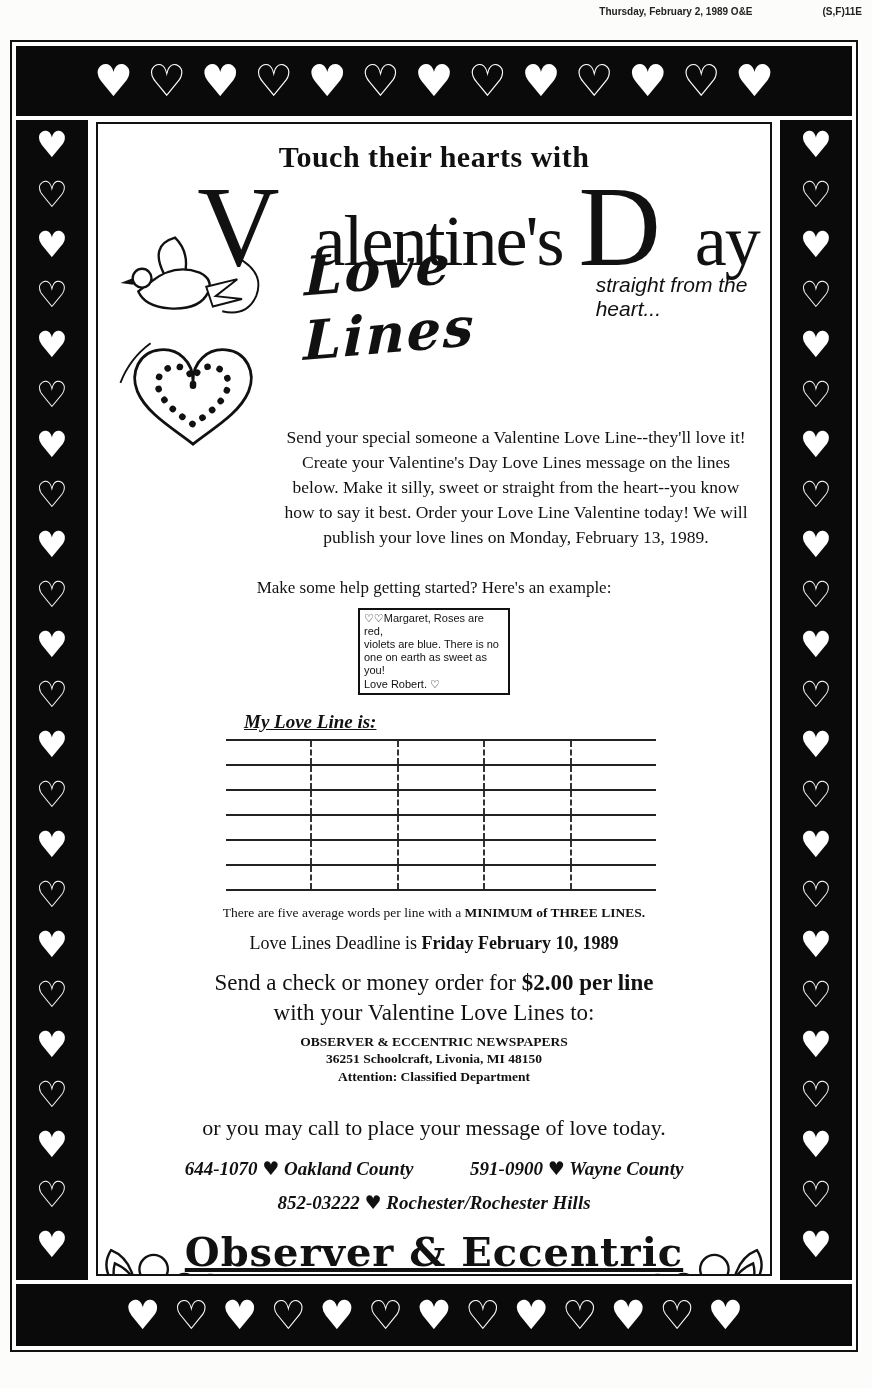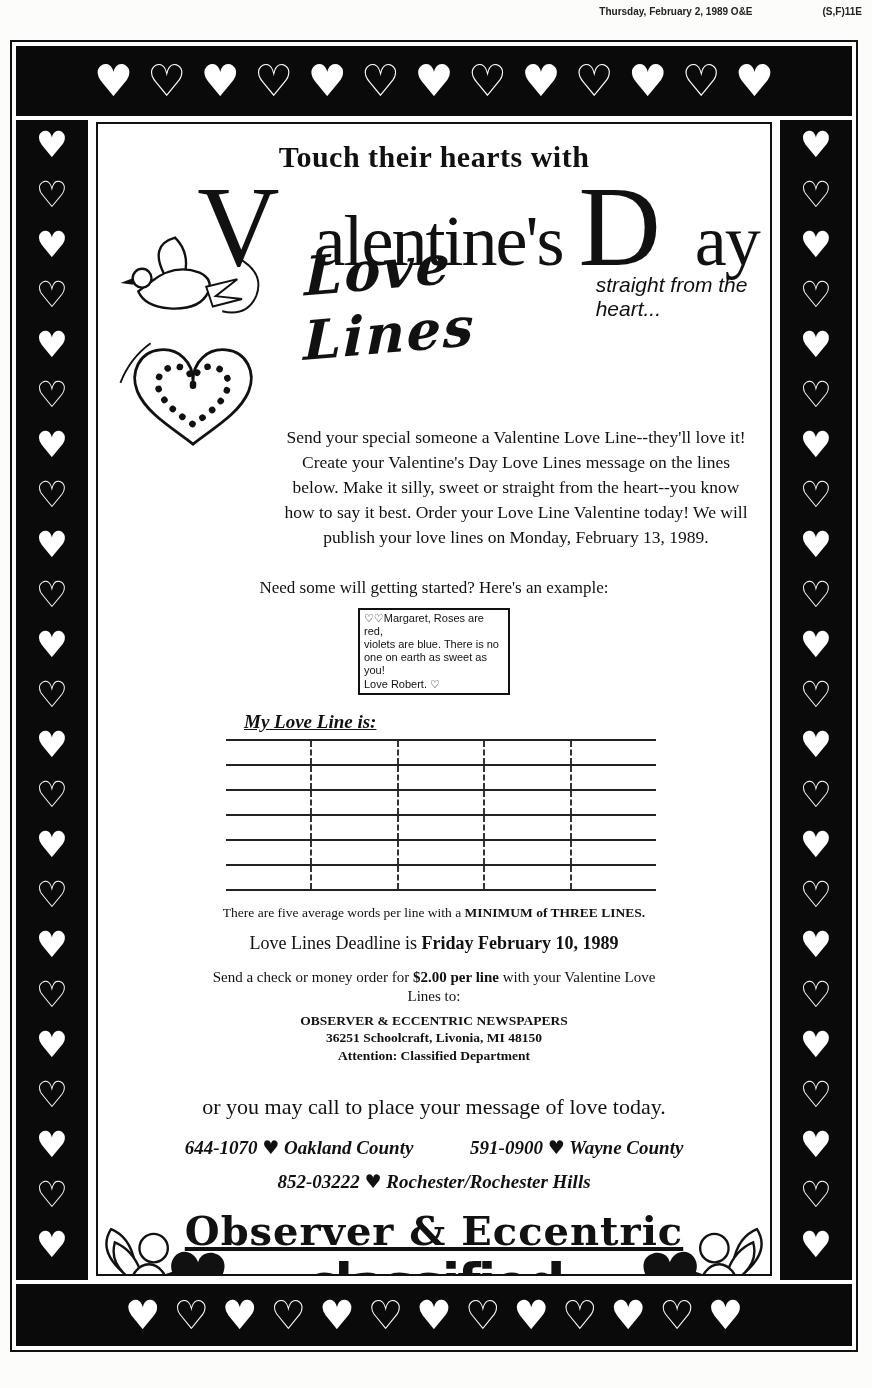--- a/index.html
+++ b/index.html
@@ -47,21 +47,21 @@
   .love-label-wrap{margin:16px 0 0 146px;}
   .love-label{font-size:19px;font-weight:bold;font-style:italic;text-decoration:underline;}
 
   .love-grid{width:430px;margin:6px 0 0 128px;border-top:2px solid #222;}
   .grid-row{display:flex;height:25px;border-bottom:2px solid #222;box-sizing:border-box;}
   .grid-cell{flex:1;border-right:2px dashed #333;box-sizing:border-box;}
   .grid-cell:last-child{border-right:none;}
 
   .words-note{margin-top:14px;text-align:center;font-size:13.5px;}
   .deadline{margin-top:12px;text-align:center;font-size:18px;}
-  .payment{margin:14px auto 0;width:470px;text-align:center;font-size:15px;line-height:1.3;}
+  .payment{margin:14px auto 0;width:470px;text-align:center;font-size:23px;line-height:1.3;}
   .address{margin-top:5px;text-align:center;font-weight:bold;font-size:13.5px;line-height:1.3;}
   .call-line{margin-top:30px;text-align:center;font-size:22px;}
   .phones{margin-top:16px;text-align:center;font-weight:bold;font-size:19px;font-style:italic;}
   .phones .gap{display:inline-block;width:52px;}
   .phones-line2{margin-top:11px;}
   .heart{font-family:"DejaVu Sans", sans-serif;}
 
   .branding{position:relative;margin-top:14px;height:235px;text-align:center;}
   .news-name{font:bold 40px "DejaVu Serif", serif;letter-spacing:1px;text-decoration:underline;}
   .logo1{font:bold 54px "DejaVu Sans", sans-serif;letter-spacing:-3px;line-height:.95;margin-top:4px;}
@@ -152,21 +152,21 @@
         <path d="M60,55 Q85,35 112,45 Q127,52 121,66 Q112,85 80,83 Q54,81 47,65 Z" fill="#fff" stroke="#111" stroke-width="2.5"></path>
         <circle cx="51" cy="51" r="10" fill="#fff" stroke="#111" stroke-width="2.5"></circle>
         <path d="M41,51 L28,56 L42,58 Z" fill="#111"></path>
         <path d="M119,60 L152,52 L129,70 L157,73 L126,81 Z" fill="#fff" stroke="#111" stroke-width="2"></path>
         <path d="M105,160 C105,140 90,125 70,127 C48,129 38,151 46,171 C56,195 85,211 105,227 C125,211 154,195 164,171 C172,151 162,129 140,127 C120,125 105,140 105,160 Z" fill="#fff" stroke="#111" stroke-width="3"></path>
         <path d="M105,165 C105,152 96,143 84,145 C70,147 64,160 70,172 C76,186 92,197 105,206 C118,197 134,186 140,172 C146,160 140,147 126,145 C114,143 105,152 105,165 Z" stroke="#111" stroke-width="7" stroke-linecap="round" stroke-dasharray="0.1 13"></path>
       </svg>
 
       <div class="intro">Send your special someone a Valentine Love Line--they'll love it!  Create your Valentine's Day Love Lines message on the lines below.  Make it silly, sweet or straight from the heart--you know how to say it best.  Order your Love Line Valentine today!  We will publish your love lines on Monday, February 13, 1989.</div>
 
-      <div class="example-prompt">Need some will getting started?  Here's an example:</div>
+      <div class="example-prompt">Make some help getting started?  Here's an example:</div>
 
       <div class="example-box">
         <div>♡♡Margaret, Roses are red,</div>
         <div>violets are blue.  There is no</div>
         <div>one on earth as sweet as you!</div>
         <div>Love Robert. ♡</div>
       </div>
 
       <div class="love-label-wrap">
         <span class="love-label">My Love Line is:</span>

